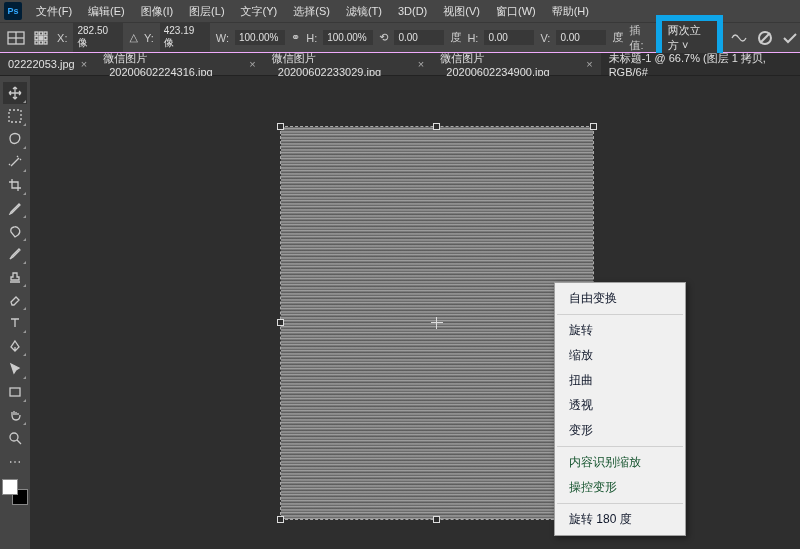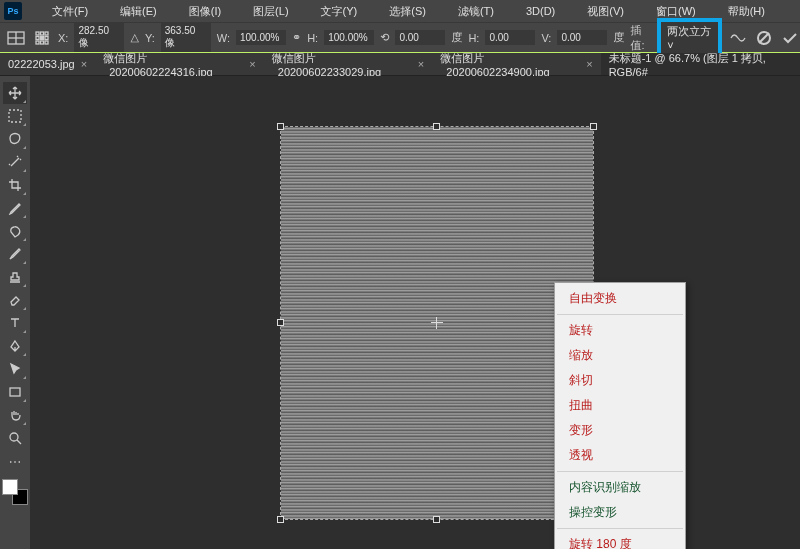--- a/index.html
+++ b/index.html
@@ -1,25 +1,25 @@
 <!DOCTYPE html>
 <html><head>
 <meta charset="utf-8">
 <style>
 *{margin:0;padding:0;box-sizing:border-box;font-family:"Microsoft YaHei","微软雅黑",Arial,sans-serif;font-size:11px;color:#e0e0e0;user-select:none}
 body{background:#2e2e2e;width:800px;height:549px;overflow:hidden;position:relative}
-.menubar{background:#454545;height:22px;display:flex;align-items:center;padding-left:4px;gap:16px}
+.menubar{background:#454545;height:22px;display:flex;align-items:center;padding-left:4px;gap:0}
 .ps-logo{width:18px;height:18px;background:#001e36;border-radius:2px;display:flex;align-items:center;justify-content:center;font-size:9px;font-weight:bold;color:#31a8ff;margin-right:6px}
 .menu-item{padding:15px 8px;cursor:default}
 .optbar{background:#454545;height:30px;display:flex;align-items:center;padding-left:6px;gap:6px;border-top:1px solid #383838}
 .opt-ico{width:24px;height:24px;display:flex;align-items:center;justify-content:center}
 .opt-lbl{color:#ccc;font-size:11px}
 .opt-val{background:#383838;padding:2px 4px;min-width:50px;text-align:left;font-size:10px}
-.opt-sel{background:#383838;padding:2px 6px;border:4px solid #0ea5e9}
-.tabbar{background:#bef264;height:24px;display:flex;align-items:flex-end;border-bottom:1px solid #222}
+.opt-sel{background:#383838;padding:2px 6px;border:6px solid #0ea5e9}
+.tabbar{background:#f0abfc;height:24px;display:flex;align-items:flex-end;border-bottom:1px solid #222}
 .tab{height:22px;padding:4px 8px;display:flex;align-items:center;gap:6px;background:#383838;color:#ccc;font-size:10px}
 .tab.active{background:#2e2e2e;color:#fff}
 .tab-x{color:#aaa;font-size:11px}
 .main{position:relative;height:473px;background:#2e2e2e}
 .toolbox{position:absolute;left:0;top:0;width:30px;background:#454545;height:100%;display:flex;flex-direction:column;align-items:center;padding-top:6px}
 .tool{width:24px;height:22px;display:flex;align-items:center;justify-content:center;margin-bottom:1px;position:relative}
 .tool.sel{background:#333}
 .tri{position:absolute;right:1px;bottom:1px;width:0;height:0;border-left:3px solid transparent;border-bottom:3px solid #999}
 .swatches{margin-top:6px;width:26px;height:26px;position:relative}
 .sw-f{width:16px;height:16px;background:#fff;border:1px solid #888;position:absolute;top:0;left:0}
@@ -29,21 +29,21 @@
 .texture{width:100%;height:100%;background:#7a7a7a;background-image:repeating-linear-gradient(0deg,rgba(200,200,200,.35) 0 1px,rgba(60,60,60,.35) 1px 2px,rgba(150,150,150,.25) 2px 3px),repeating-linear-gradient(0deg,rgba(255,255,255,.08) 0 3px,rgba(0,0,0,.08) 3px 6px)}
 .handle{width:7px;height:7px;background:#2e2e2e;border:1px solid #ddd;position:absolute}
 .h-tl{top:-4px;left:-4px}.h-tm{top:-4px;left:calc(50% - 4px)}.h-tr{top:-4px;right:-4px}
 .h-ml{top:calc(50% - 4px);left:-4px}.h-mr{top:calc(50% - 4px);right:-4px}
 .h-bl{bottom:-4px;left:-4px}.h-bm{bottom:-4px;left:calc(50% - 4px)}.h-br{bottom:-4px;right:-4px}
 .center-ref{position:absolute;top:calc(50% - 6px);left:calc(50% - 6px);width:12px;height:12px}
 .center-ref::before,.center-ref::after{content:"";position:absolute;background:#ddd}
 .center-ref::before{width:12px;height:1px;top:5px;left:0}
 .center-ref::after{width:1px;height:12px;left:5px;top:0}
 .ctx-menu{position:absolute;left:554px;top:206px;width:132px;background:#f0f0f0;border:1px solid #a0a0a0;box-shadow:2px 2px 6px rgba(0,0,0,.4);padding:3px 0}
-.ctx-item{padding:4px 14px;color:#b91c1c;font-size:12px;cursor:default}
+.ctx-item{padding:4px 14px;color:#0f172a;font-size:12px;cursor:default}
 .ctx-item.dis{color:#14532d}
 .ctx-sep{height:1px;background:#d0d0d0;margin:3px 2px}
 svg{stroke:#ccc;fill:none;stroke-width:1.3}
 .commit-ico svg{stroke-width:2}
 </style>
 </head>
 <body>
 
 <div class="menubar">
   <div class="ps-logo">Ps</div>
@@ -78,21 +78,21 @@
         <rect x="10" y="5.5" width="3" height="3"></rect>
         <rect x="1" y="10" width="3" height="3"></rect>
         <rect x="5.5" y="10" width="3" height="3"></rect>
         <rect x="10" y="10" width="3" height="3"></rect>
       </svg>
     </div>
   <span class="opt-lbl">X:</span>
   <span class="opt-val">282.50 像</span>
   <span class="opt-lbl">△</span>
   <span class="opt-lbl">Y:</span>
-  <span class="opt-val">363.50 像</span>
+  <span class="opt-val">423.19 像</span>
   <span class="opt-lbl">W:</span>
   <span class="opt-val">100.00%</span>
   <span class="opt-lbl">⚭</span>
   <span class="opt-lbl">H:</span>
   <span class="opt-val">100.00%</span>
   <span class="opt-lbl">⟲</span>
   <span class="opt-val">0.00</span>
   <span class="opt-lbl">度</span>
   <span class="opt-lbl">H:</span>
   <span class="opt-val">0.00</span>
@@ -259,24 +259,23 @@
       <div class="handle h-br"></div>
       <div class="center-ref"></div>
     </div>
   </div>
 
   <div class="ctx-menu">
     <div class="ctx-item">自由变换</div>
     <div class="ctx-sep"></div>
     <div class="ctx-item">旋转</div>
     <div class="ctx-item">缩放</div>
-    <div class="ctx-item">斜切</div>
     <div class="ctx-item">扭曲</div>
+    <div class="ctx-item">透视</div>
     <div class="ctx-item">变形</div>
-    <div class="ctx-item">透视</div>
     <div class="ctx-sep"></div>
     <div class="ctx-item dis">内容识别缩放</div>
     <div class="ctx-item dis">操控变形</div>
     <div class="ctx-sep"></div>
     <div class="ctx-item">旋转 180 度</div>
 
   </div>
 </div>
 
 </body></html>

